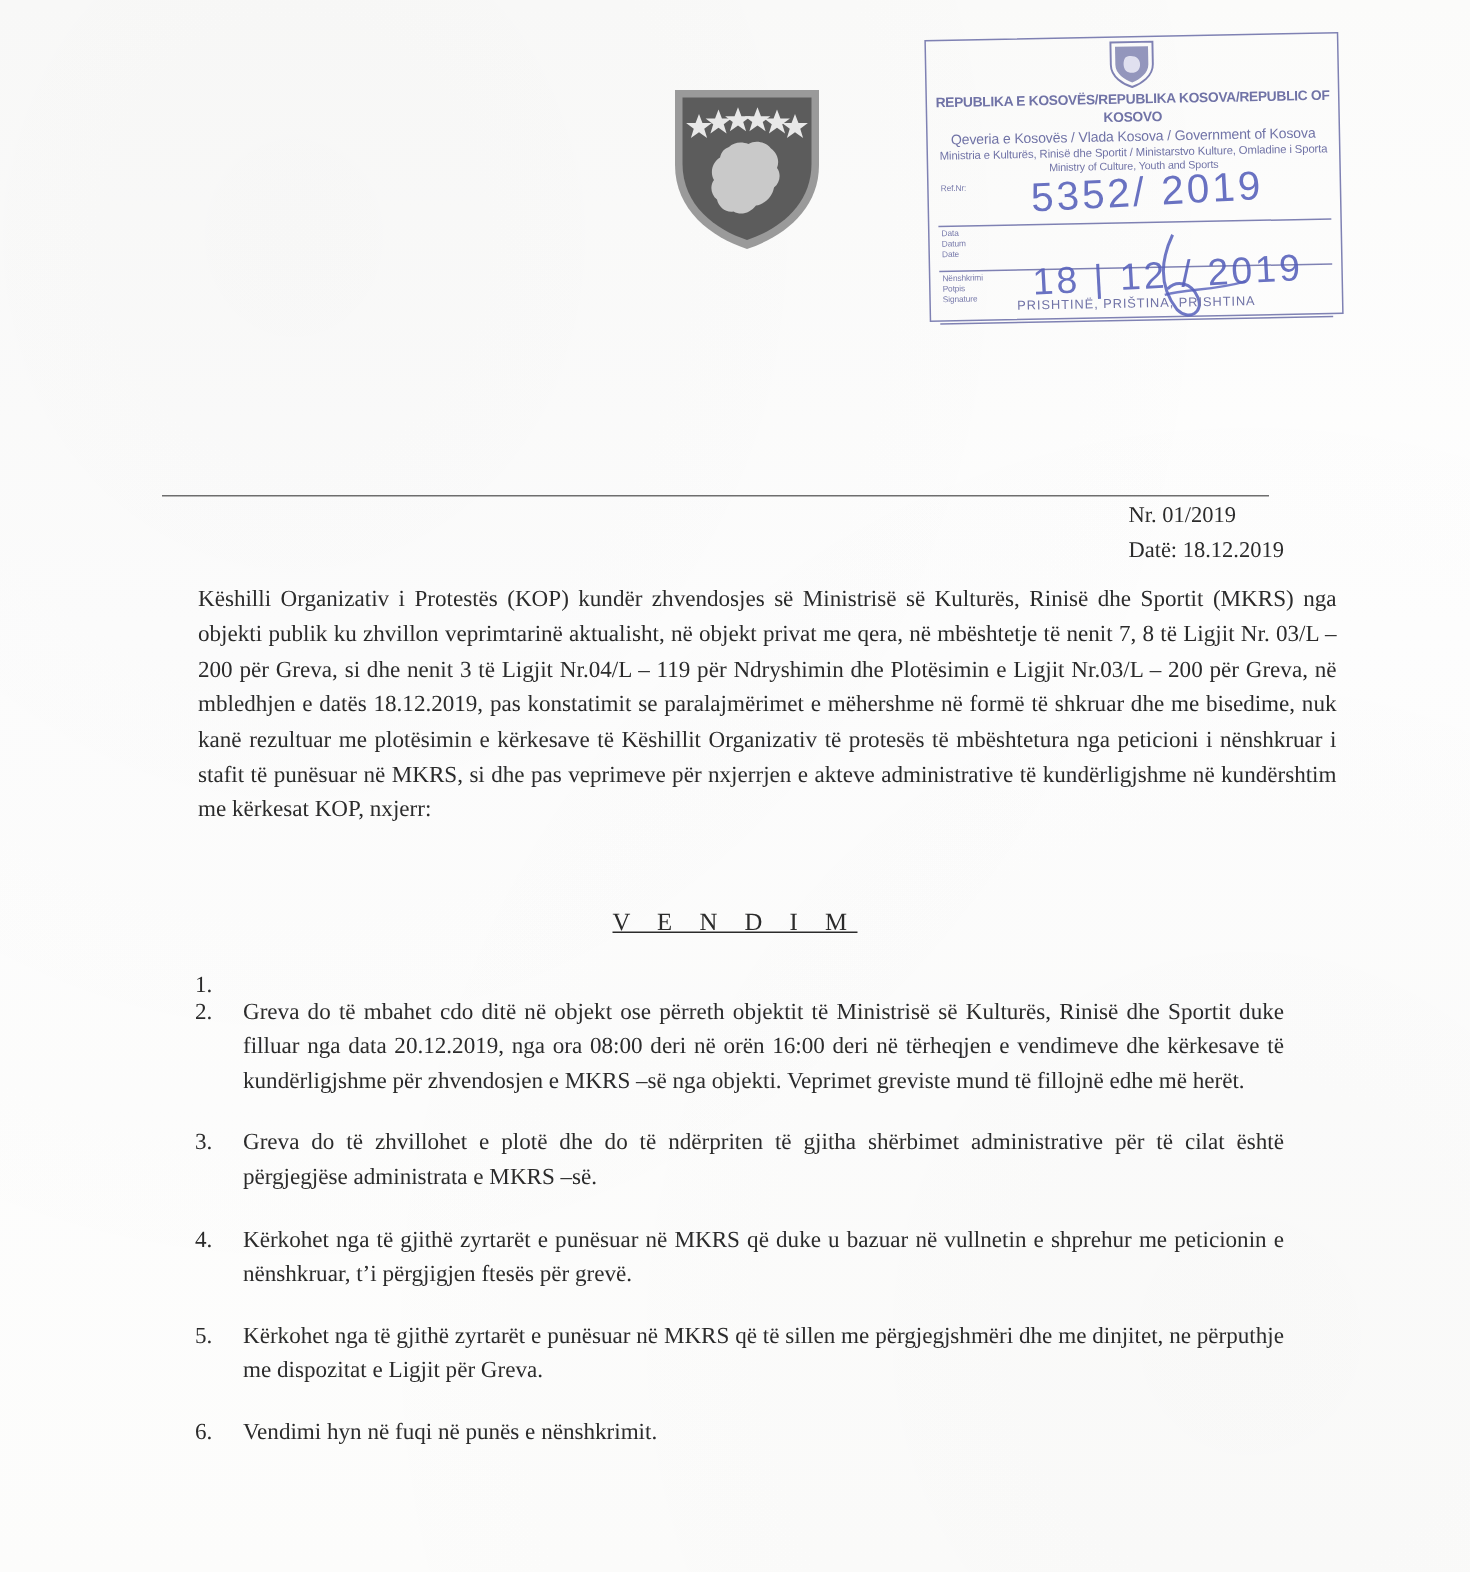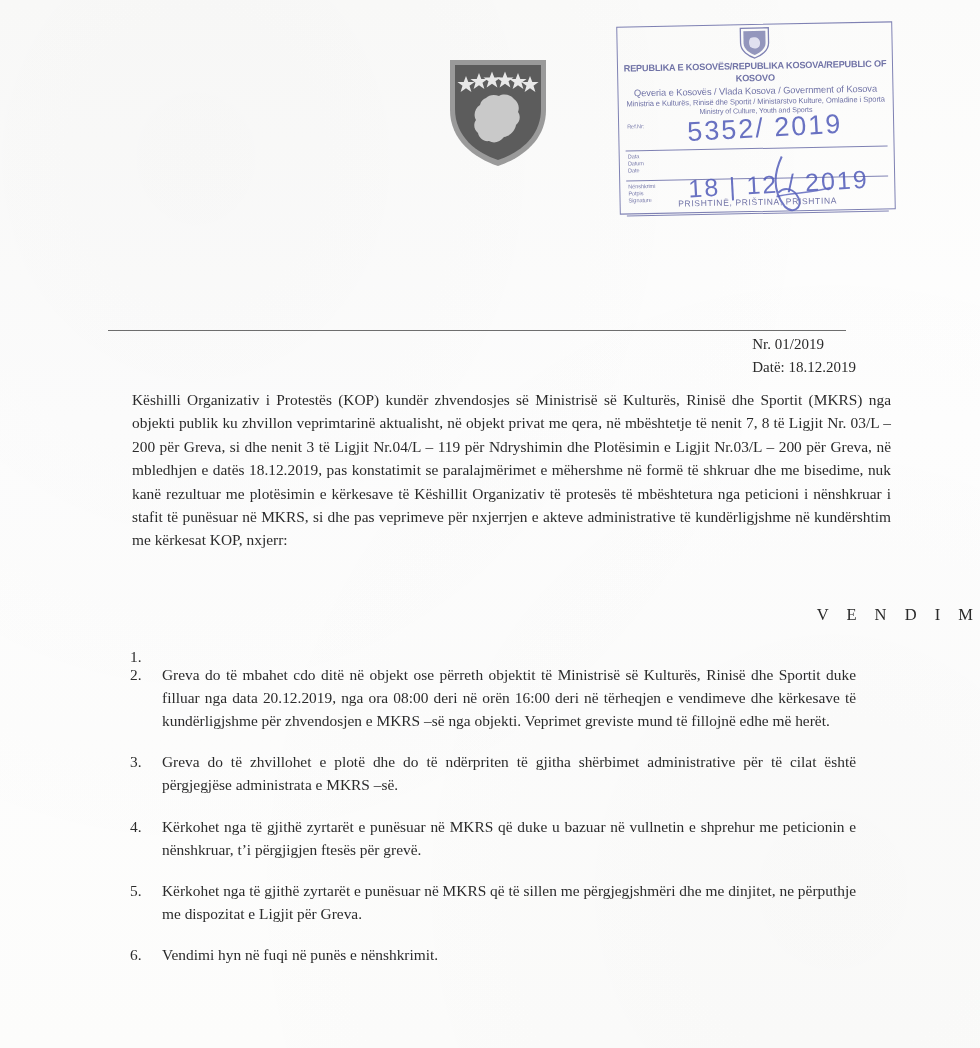--- a/index.html
+++ b/index.html
@@ -183,24 +183,25 @@
     line-height: 1.52;
     text-align: justify;
     text-justify: inter-word;
     margin-left: 35px;
   }
 
   .vendim {
     position: absolute;
     left: 0; right: 0;
     top: 605px;
-    text-align: right;
+    text-align: center;
     font-size: 16.5px;
     letter-spacing: 7px;
     font-weight: normal;
+    text-decoration: underline;
   }
 
   .items {
     position: absolute;
     left: 128px;
     top: 645px;
     width: 728px;
   }
   .item {
     position: relative;

